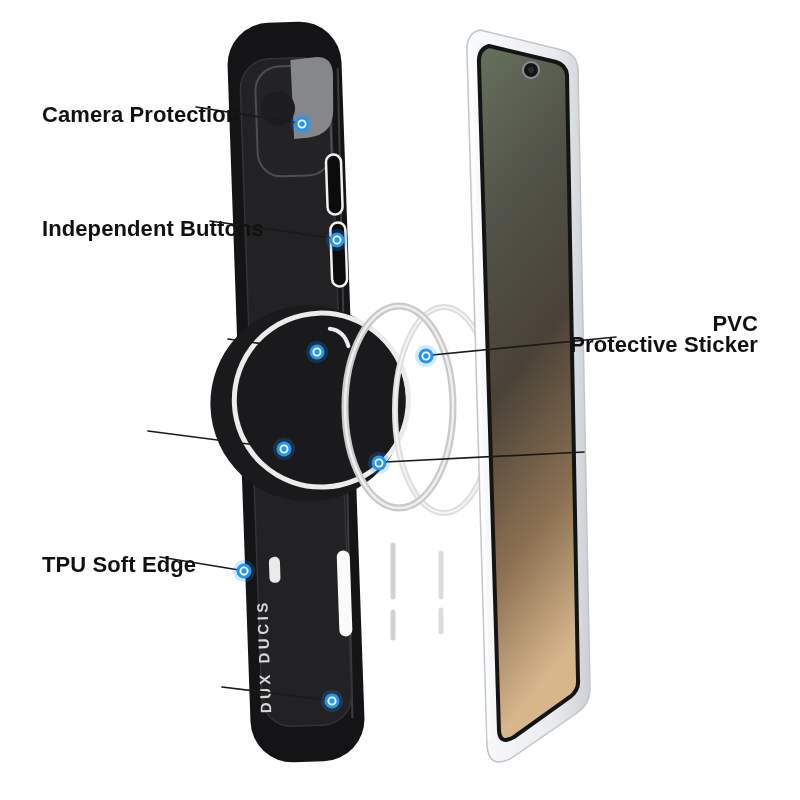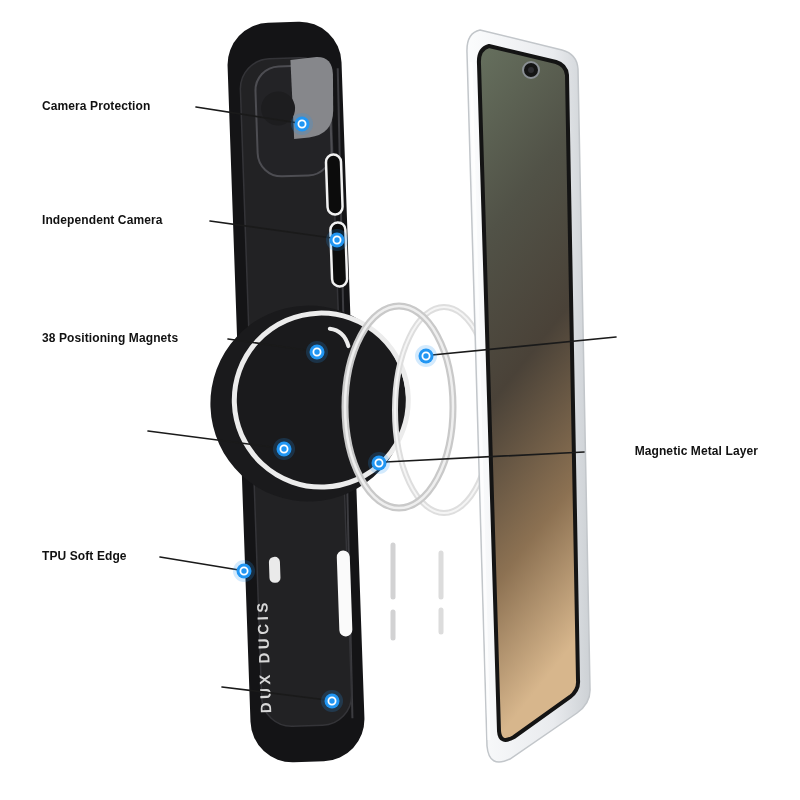--- a/index.html
+++ b/index.html
@@ -3,22 +3,22 @@
 <meta charset="utf-8">
 <style>
   html,body { margin:0; padding:0; background:#ffffff; }
   .canvas {
     position:relative; width:800px; height:800px; background:#ffffff;
     overflow:hidden; font-family:"Liberation Sans", sans-serif;
   }
   .art { position:absolute; left:0; top:0; }
   .callout {
     position:absolute;
-    font-size:12px; font-weight:700; color:#111111;
-    line-height:21px; white-space:pre-line; letter-spacing:0.1px;
+    font-size:22px; font-weight:700; color:#111111;
+    line-height:21px; white-space:pre-line; letter-spacing:0.1px;margin-top:8px;
   }
   .callout.right { text-align:right; }
 </style>
 </head>
 <body>
 
 <div class="canvas">
 
   <svg class="art" width="800" height="800" viewBox="0 0 800 800">
     <defs>
@@ -134,24 +134,24 @@
       <g>
         <circle cx="379" cy="463" r="11" fill="#2196f3" opacity="0.2"></circle>
         <circle cx="379" cy="463" r="7.5" fill="#2196f3"></circle>
         <circle cx="379" cy="463" r="3.6" fill="none" stroke="#ffffff" stroke-width="1.8"></circle>
       </g>
     </g>
   </svg>
 
   <div class="callout" style="left:42px; top:96px;">Camera Protection</div>
 
-  <div class="callout" style="left:42px; top:210px;">Independent Camera</div>
+  <div class="callout" style="left:42px; top:210px;">Independent Buttons</div>
 
-  <div class="callout" style="left:42px; top:328px;">38 Positioning Magnets</div>
 
 
   <div class="callout" style="left:42px; top:546px;">TPU Soft Edge</div>
 
 
+  <div class="callout right" style="right:42px; top:305px;">PVC
+Protective Sticker</div>
 
-  <div class="callout right" style="right:42px; top:441px;">Magnetic Metal Layer</div>
 
 </div>
 
 </body></html>

